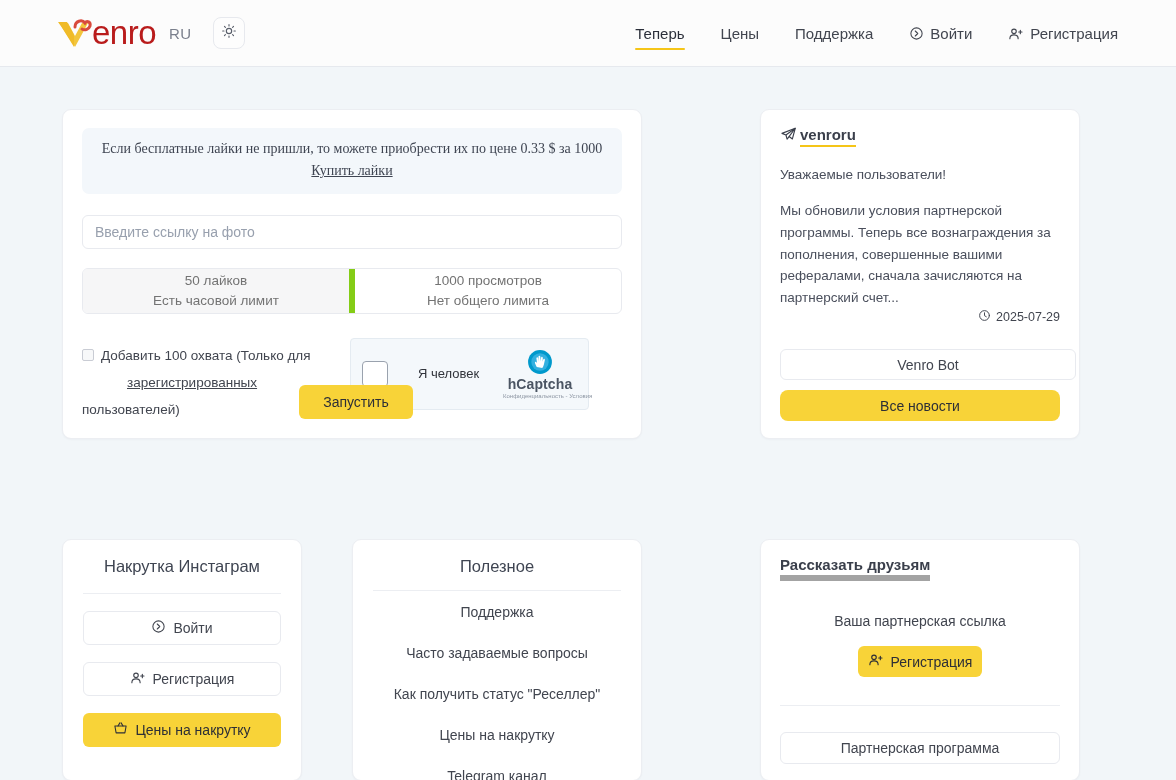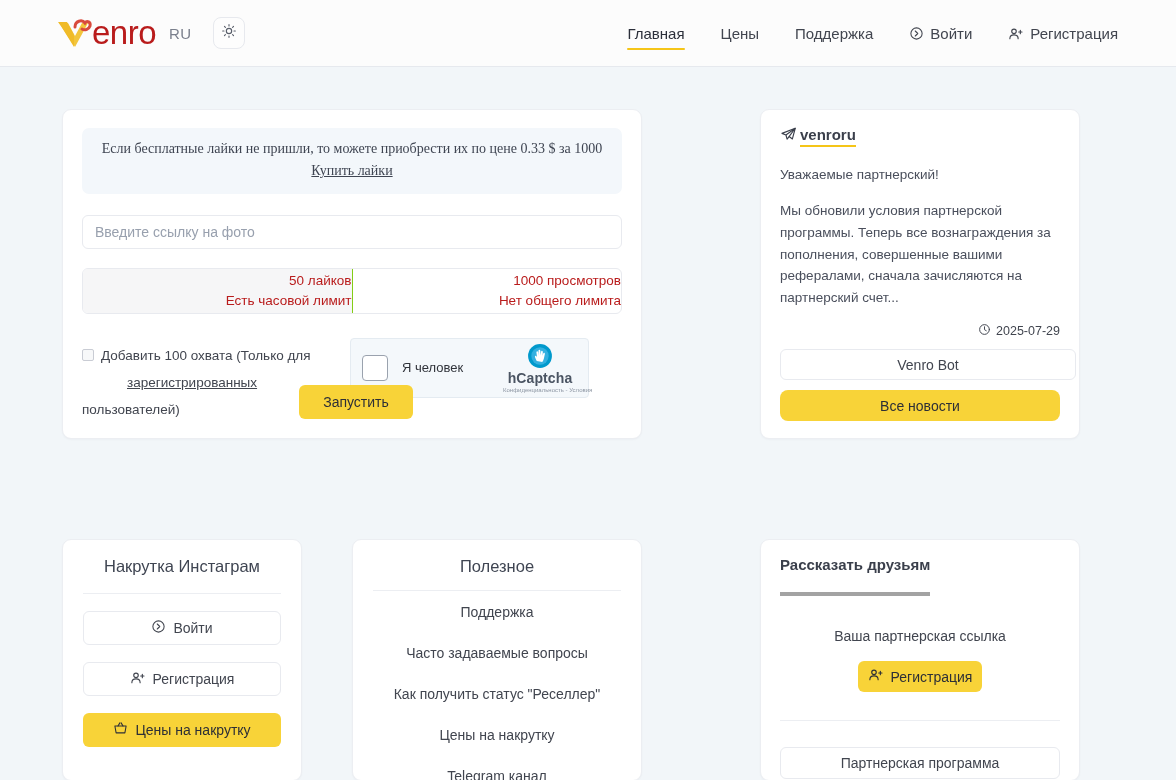--- a/index.html
+++ b/index.html
@@ -68,39 +68,39 @@
     border-radius:6px; background:#fff; padding:0 12px; font-size:14px;
     color:#3f4552; font-family:inherit;
   }
   .url-input::placeholder { color:#98a0ae; }
 
   .toggle-row {
     margin-top:19px; display:flex; width:100%; height:46px;
     border:1px solid #e8eaef; border-radius:6px; overflow:hidden;
   }
   .toggle-opt {
-    flex:1; display:flex; flex-direction:column; align-items:flex-end;
-    justify-content:center; font-size:13.5px; color:#b91c1c; cursor:pointer;
+    flex:1; display:flex; flex-direction:column; align-items:center;
+    justify-content:center; font-size:13.5px; color:#737373; cursor:pointer;
     line-height:1.45; gap:0;
   }
   .toggle-opt.selected { background:#f6f6f7; }
-  .toggle-opt + .toggle-opt { border-left:1px solid #84cc16; }
+  .toggle-opt + .toggle-opt { border-left:6px solid #84cc16; }
 
   .mid-row { margin-top:24px; display:flex; align-items:flex-start; }
   .checkbox-block { width:255px; padding-top:4px; font-size:13.5px; color:#41454f; line-height:2.0; }
   .cb {
     display:inline-block; width:12px; height:12px; border:1px solid #c9ccd4;
     border-radius:2px; background:#f7f8f9; vertical-align:-1px; margin-right:7px;
   }
   .checkbox-block a { color:#41454f; text-decoration:underline;margin-left:45px; }
 
   .hcaptcha {
-    margin-left:13px; width:239px; height:60px; background:#f4f8fb;
+    margin-left:13px; width:239px; height:72px; background:#f4f8fb;
     border:1px solid #e4ebf1; border-radius:4px; display:flex;
-    align-items:center; padding:0 11px;
+    align-items:center; padding:0 11px;gap:16px;
   }
   .hc-box {
     width:26px; height:26px; border:1px solid #9aa2ae; border-radius:4px;
     background:#fff; flex:none;
   }
   .hc-label { margin-left:14px; font-size:13px; color:#31343b; flex:1; }
   .hc-brand { text-align:center; width:74px; }
   .hc-logo { width:26px; height:26px; margin:0 auto 1px; display:block; }
   .hc-name { font-size:14px; font-weight:bold; color:#4b5563; letter-spacing:.1px; }
   .hc-links { font-size:6px; color:#8d96a3; margin-top:1px; white-space:nowrap; }
@@ -118,21 +118,21 @@
   
   .news-card { position:absolute; left:760px; top:42px; width:320px; height:330px; padding:16px 19px 17px; }
   .news-head { display:flex; align-items:center; gap:3px; }
   .news-title {
     font-size:15px; font-weight:bold; color:#3a3f4b;
     border-bottom:2px solid #f5c518; padding-bottom:2px; cursor:pointer;
   }
   .news-body { margin-top:17px; font-size:13.5px; color:#4a4f5c; line-height:1.62; }
   .news-body p + p { margin-top:14px; }
   .news-date {
-    margin-top:14px; text-align:right; font-size:12.5px; color:#41454f;
+    text-align:right; font-size:12.5px; color:#41454f;
     display:flex; align-items:center; justify-content:flex-end; gap:5px;
   }
   .news-btn1 { position:absolute; left:19px; right:3px; bottom:58px; height:31px; }
   .news-btn2 { position:absolute; left:19px; right:19px; bottom:17px; height:31px;border-radius:8px; }
 
   
   .promo-card { position:absolute; left:62px; top:472px; width:240px; height:242px; padding:17px 20px; }
   .promo-title { text-align:center; font-size:16.5px; color:#3f4552; padding-bottom:17px; }
   .hr { height:1px; background:#eceef2; }
   .promo-btn { display:flex; align-items:center; justify-content:center; gap:7px; width:100%; height:34px; margin-top:17px; }
@@ -143,21 +143,21 @@
   .useful-list { margin-top:0; }
   .useful-link {
     display:block; text-align:center; font-size:14px; color:#41454f;
     padding:13px 0 12px; text-decoration:none; cursor:pointer;
   }
 
   
   .friends-card { position:absolute; left:760px; top:472px; width:320px; height:242px; padding:16px 19px; }
   .friends-title {
     display:inline-block; font-size:15px; font-weight:bold; color:#3a3f4b;
-    border-bottom:4px solid #a3a3a3; padding-bottom:19px; cursor:pointer;
+    border-bottom:6px solid #a3a3a3; padding-bottom:2px; cursor:pointer;
   }
   .friends-sub { text-align:center; font-size:14px; color:#41454f; margin-top:32px; }
   .friends-reg-btn {
     display:flex; align-items:center; justify-content:center; gap:7px;
     margin:17px auto 0; width:124px; height:31px;
   }
   .friends-hr { margin-top:28px; height:1px; background:#eceef2; }
   .friends-prog-btn { margin-top:26px; width:100%; height:32px; }
 </style>
 </head>
@@ -181,21 +181,21 @@
       <span>
         <svg width="16" height="16" viewBox="0 0 24 24" fill="none" stroke="#595f6b" stroke-width="1.7" stroke-linecap="round">
           <circle cx="12" cy="12" r="4"></circle>
           <path d="M12 2.5v2M12 19.5v2M2.5 12h2M19.5 12h2M5.2 5.2l1.4 1.4M17.4 17.4l1.4 1.4M18.8 5.2l-1.4 1.4M6.6 17.4l-1.4 1.4"></path>
         </svg>
       </span>
     </div>
 
     <div class="nav">
       <div class="nav-item active">
-        <span>Главная</span>
+        <span>Теперь</span>
       </div>
       <div class="nav-item">
         <span>Цены</span>
       </div>
       <div class="nav-item">
         <span>Поддержка</span>
       </div>
       <div class="nav-item">
         <span class="ico">
           <svg width="15" height="15" viewBox="0 0 24 24" fill="none" stroke="#41454f" stroke-width="1.7">
@@ -269,21 +269,21 @@
       <div class="news-head">
         <span>
           <svg width="17" height="17" viewBox="0 0 24 24" fill="none" stroke="#3a3f4b" stroke-width="1.6" stroke-linejoin="round">
             <path d="M21.5 3.2L2.8 10.4l5.6 2.3 1.6 5.8 2.9-3.6 4.6 3.4z"></path>
             <path d="M8.4 12.7L21.5 3.2l-9 12.1"></path>
           </svg>
         </span>
         <span class="news-title">venroru</span>
       </div>
       <div class="news-body">
-        <p>Уважаемые партнерский!</p>
+        <p>Уважаемые пользователи!</p>
         <p>Мы обновили условия партнерской программы. Теперь все вознаграждения за пополнения, совершенные вашими рефералами, сначала зачисляются на партнерский счет...</p>
       </div>
       <div class="news-date">
         <span>
           <svg width="13" height="13" viewBox="0 0 24 24" fill="none" stroke="#41454f" stroke-width="1.8" stroke-linecap="round">
             <circle cx="12" cy="12" r="9"></circle>
               <path d="M12 7v5.3l3.3 2"></path>
           </svg>
         </span>
         <span>2025-07-29</span>

